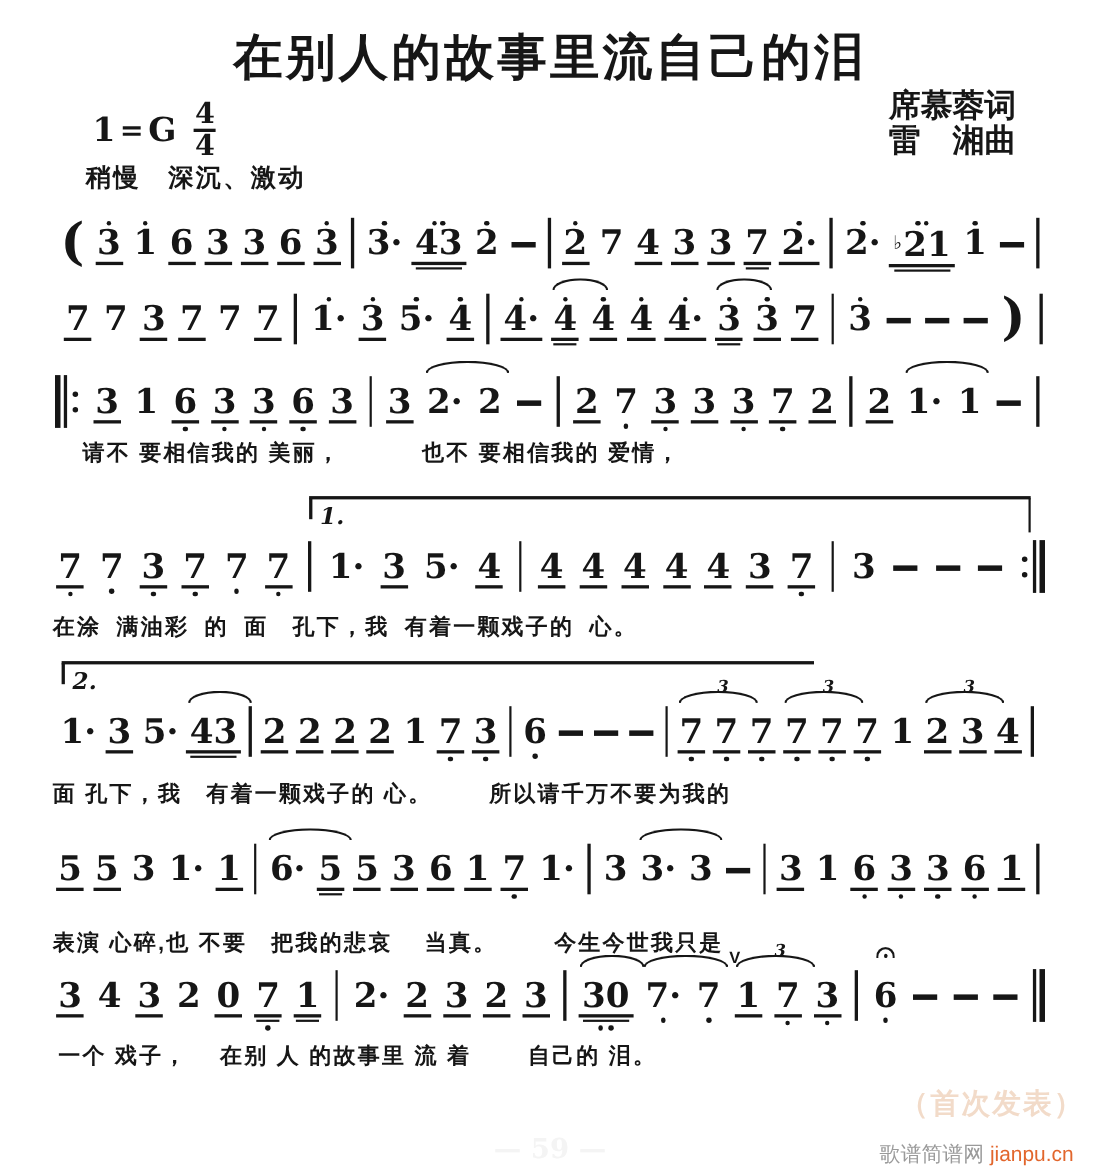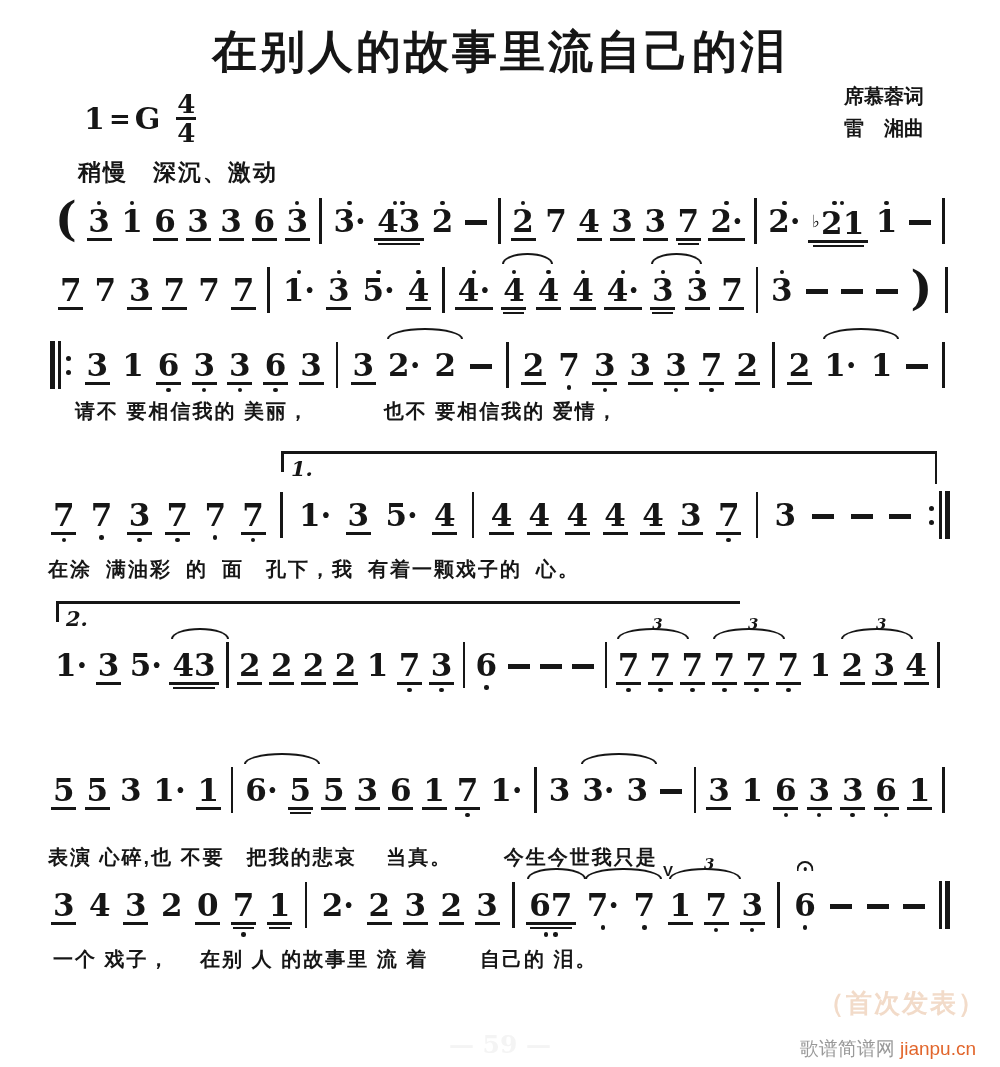--- a/index.html
+++ b/index.html
@@ -9,22 +9,22 @@
   
   .title{position:absolute;top:22px;left:0;width:100%;text-align:center;
          font-weight:700;font-size:45px;letter-spacing:3px;}
   .keysig{position:absolute;left:84px;top:92px;display:flex;align-items:center;
           font-family:"DejaVu Serif",serif;font-weight:700;font-size:30px;}
   .keysig .eq{margin:0 4px;font-size:26px;}
   .frac{display:inline-flex;flex-direction:column;align-items:center;margin-left:16px;
         font-size:26px;line-height:24px;font-weight:700;}
   .fdiv{width:20px;height:3px;background:#161616;margin:1px 0;}
   .credits{position:absolute;right:76px;top:80px;text-align:right;
-           font-weight:700;font-size:20px;line-height:32px;}
-  .tempo{position:absolute;left:78px;top:157px;font-weight:700;font-size:23px;letter-spacing:2px;}
+           font-weight:700;font-size:29px;line-height:32px;}
+  .tempo{position:absolute;left:78px;top:146px;font-weight:700;font-size:23px;letter-spacing:2px;}
 
   
   .mline{position:absolute;display:flex;justify-content:space-between;align-items:flex-start;}
   #ml0{left:55px;top:193px;width:890px;}
   #ml1{left:60px;top:262px;width:888px;}
   #ml2{left:50px;top:337px;width:895px;}
   #ml3{left:53px;top:487px;width:897px;}
   #ml4{left:55px;top:637px;width:885px;}
   #ml5{left:53px;top:762px;width:892px;}
   #ml6{left:53px;top:877px;width:897px;}
@@ -1026,20 +1026,21 @@
       <span class="tok">
         <span class="hdots"></span>
         <span class="num">4</span>
         <span class="uls">
           <span class="ul"></span>
         </span>
         <span class="ldots"></span>
       </span>
       <span class="bar"></span>
     </div>
+  <div class="lyric" id="ly2">面 孔下，我　有着一颗戏子的 心。　　 所以请千万不要为我的</div>
   <div class="mline" id="ml5">
       <span class="tok">
         <span class="hdots"></span>
         <span class="num">5</span>
         <span class="uls">
           <span class="ul"></span>
         </span>
         <span class="ldots"></span>
       </span>
       <span class="tok">
@@ -1315,21 +1316,21 @@
         <span class="num">3</span>
         <span class="uls">
           <span class="ul"></span>
         </span>
         <span class="ldots"></span>
       </span>
       <span class="bar"></span>
       <span class="tok">
         <span class="arc" style="width: 135%;"></span>
         <span class="hdots"></span>
-        <span class="num">67</span>
+        <span class="num">30</span>
         <span class="uls">
           <span class="ul"></span>
           <span class="ul"></span>
         </span>
         <span class="ldots">
           <span class="dot"></span>
           <span class="dot"></span>
         </span>
       </span>
       <span class="tok">

